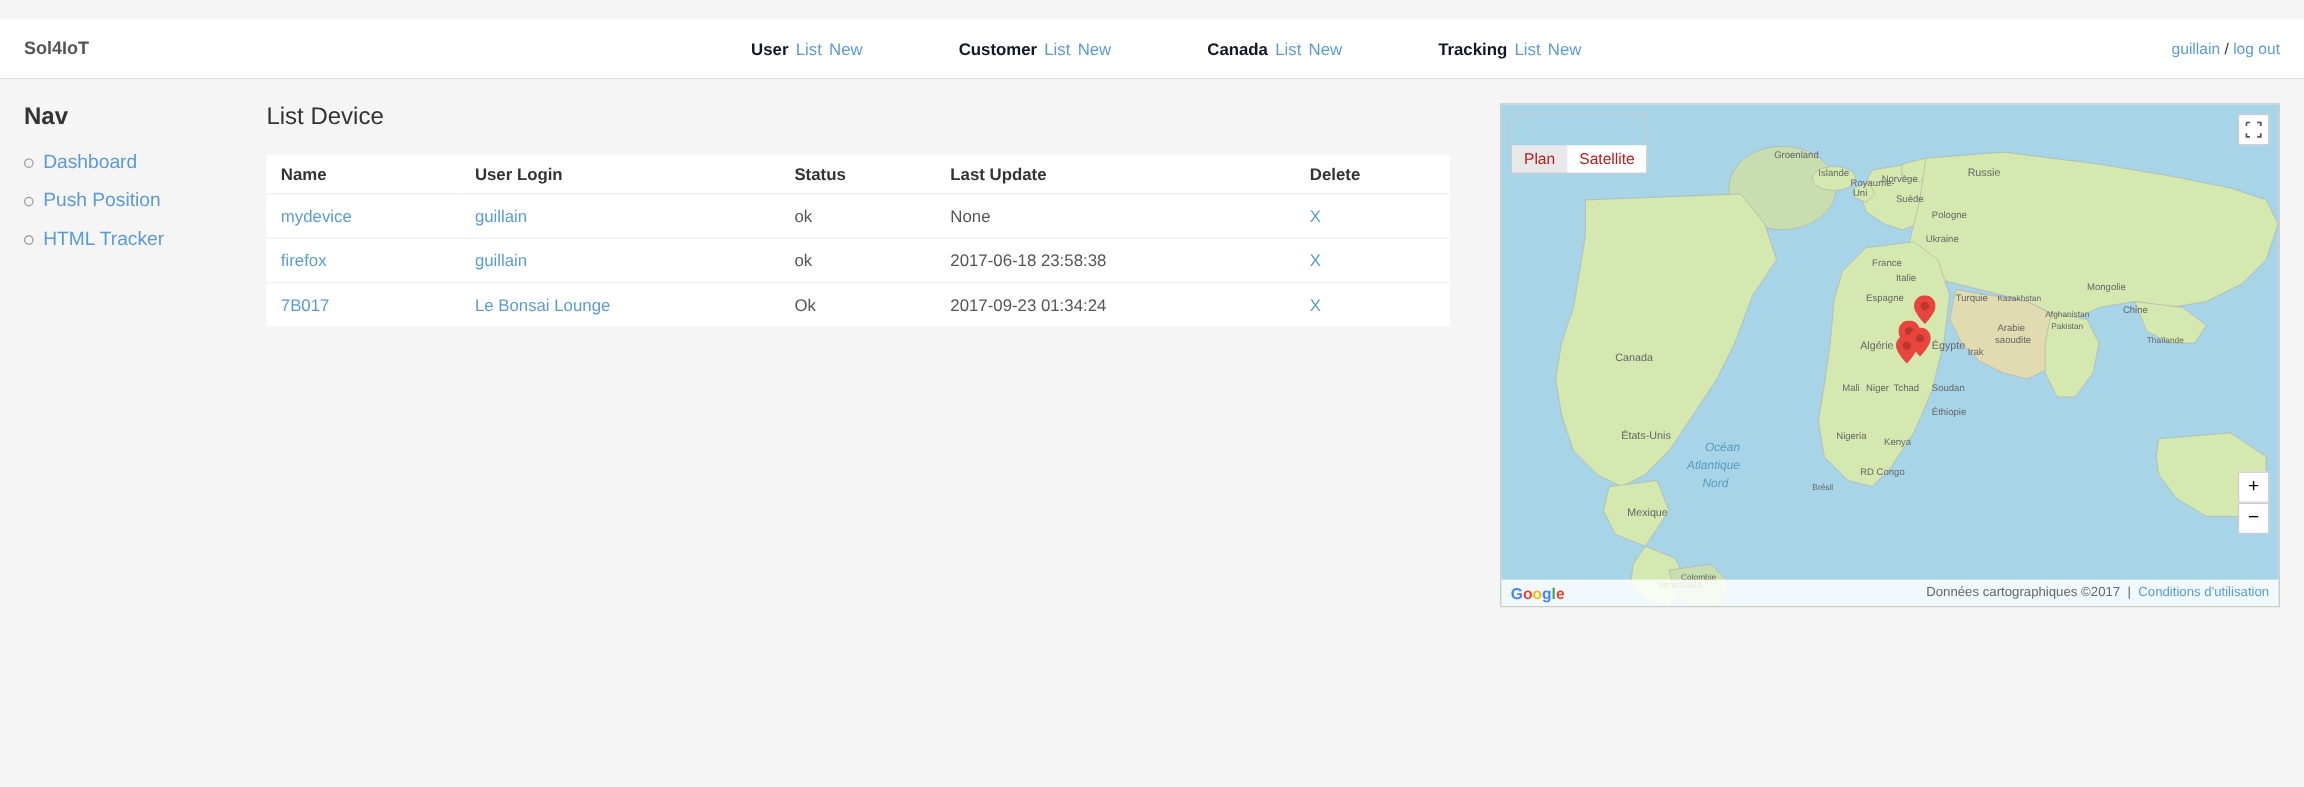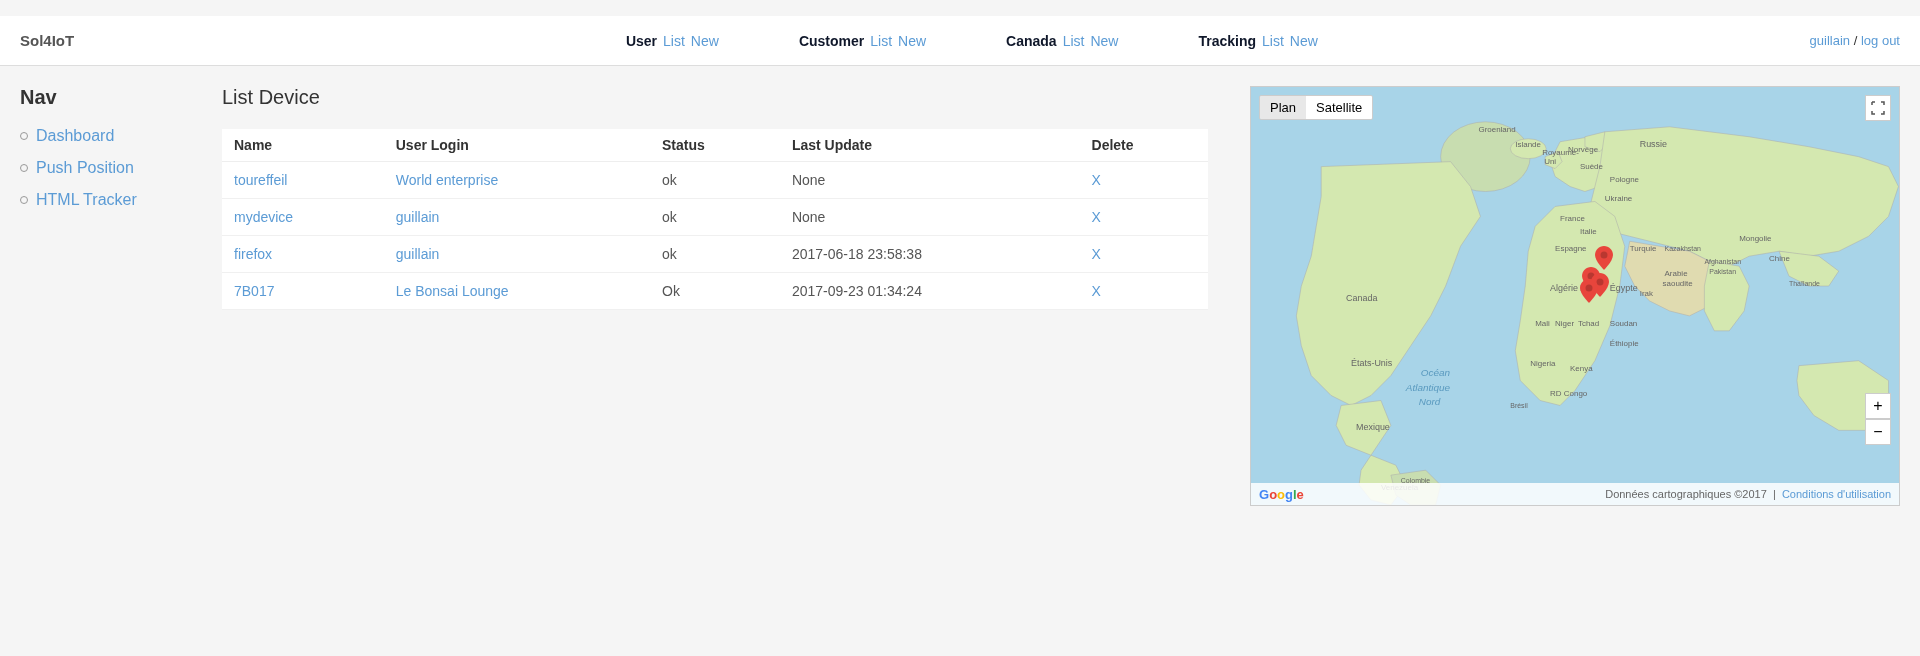--- a/index.html
+++ b/index.html
@@ -152,21 +152,22 @@
       border: 1px solid #ccc;
       border-radius: 2px;
       overflow: hidden;
     }
     .map-toggle button {
       padding: 4px 10px;
       background: #fff;
       border: none;
       cursor: pointer;
       font-size: 13px;
-      color: #000000;
+      color: #b91c1c;
+      margin-top: 25px;
     }
     .map-toggle button.active {
       background: #e8e8e8;
     }
 
     
     .map-fullscreen {
       position: absolute;
       top: 8px;
       right: 8px;
@@ -306,27 +307,20 @@
       <thead>
         <tr>
           <th>Name</th>
           <th>User Login</th>
           <th>Status</th>
           <th>Last Update</th>
           <th>Delete</th>
         </tr>
       </thead>
       <tbody id="table-body">
-      <tr>
-      <td class="link">toureffeil</td>
-      <td class="link">World enterprise</td>
-      <td>ok</td>
-      <td>None</td>
-      <td class="delete">X</td>
-    </tr>
           <tr>
       <td class="link">mydevice</td>
       <td class="link">guillain</td>
       <td>ok</td>
       <td>None</td>
       <td class="delete">X</td>
     </tr>
           <tr>
       <td class="link">firefox</td>
       <td class="link">guillain</td>

